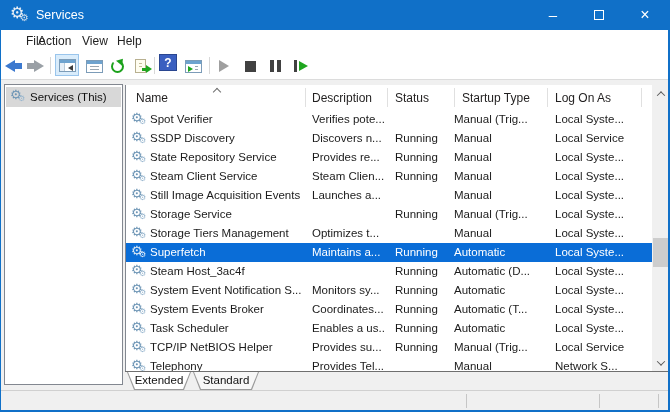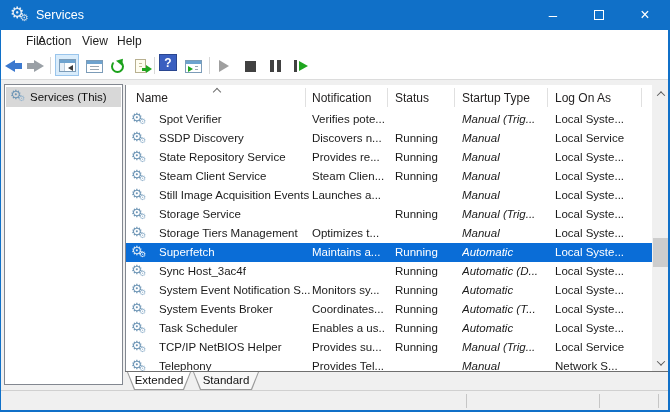--- a/index.html
+++ b/index.html
@@ -73,24 +73,24 @@
   .hdiv { position:absolute; top:3px; width:1px; height:19px; background:#e0e0e0; }
   .sort-chev { position:absolute; left:88px; top:4px; width:6px; height:6px; border-left:1px solid #6e6e6e; border-top:1px solid #6e6e6e; transform:rotate(45deg); }
   .rows { position:absolute; left:0; top:25px; width:526px; height:261px; overflow:hidden; }
   .row { position:absolute; left:0; width:526px; height:19px; }
   .row.selected { background:var(--sel); }
   .row.selected .cell { color:#fff; }
   .row.selected .gear .g1 { color:#d9e7f4; }
   .row.selected .gear .g2 { color:#eaf2f9; }
   .row .gear { position:absolute; left:3px; top:1px; }
   .cell { position:absolute; top:0; height:19px; line-height:19px; font-size:11.5px; color:#1b1b1b; white-space:nowrap; overflow:hidden; }
-  .c-name   { left:24px;  width:152px;margin-left:9px; }
+  .c-name   { left:24px;  width:152px; }
   .c-desc   { left:186px; width:73px; }
   .c-status { left:269px; width:57px; }
-  .c-startup{ left:336px; width:83px;font-style:italic; }
+  .c-startup{ left:328px; width:83px; }
   .c-logon  { left:429px; width:92px; }
 
   
   .vscroll { position:absolute; right:0; top:0; width:17px; height:286px; background:#f0f0f0; }
   .sb-btn { position:absolute; left:0; width:17px; height:17px; display:flex; align-items:center; justify-content:center; }
   .chev-up { width:6px; height:6px; border-left:1.3px solid #5a5a5a; border-top:1.3px solid #5a5a5a; transform:rotate(45deg) translate(1px,1px); }
   .chev-down { width:6px; height:6px; border-right:1.3px solid #5a5a5a; border-bottom:1.3px solid #5a5a5a; transform:rotate(45deg) translate(-1px,-1px); }
   .sb-thumb { position:absolute; left:1px; top:153px; width:15px; height:29px; background:#cdcdcd; }
 
   
@@ -204,21 +204,21 @@
           <span class="g2 gear-glyph">⚙</span>
       </span>
       <span class="tree-label">Services (This)</span>
     </div>
   </div>
 
   <div class="list-pane">
     <div class="list-header">
       <span class="sort-chev"></span>
       <span class="hcell" style="left:10px">Name</span>
-      <span class="hcell" style="left:186px">Notification</span>
+      <span class="hcell" style="left:186px">Description</span>
       <span class="hcell" style="left:269px">Status</span>
       <span class="hcell" style="left:336px">Startup Type</span>
       <span class="hcell" style="left:429px">Log On As</span>
       <span class="hdiv" style="left:179px"></span>
       <span class="hdiv" style="left:261px"></span>
       <span class="hdiv" style="left:328px"></span>
       <span class="hdiv" style="left:421px"></span>
       <span class="hdiv" style="left:515px"></span>
     </div>
 
@@ -308,21 +308,21 @@
     <span class="cell c-desc">Maintains a...</span>
     <span class="cell c-status">Running</span>
     <span class="cell c-startup">Automatic</span>
     <span class="cell c-logon">Local Syste...</span>
   </div>
         <div class="row" style="top: 152px;">
     <span class="gear">
       <span class="g1 gear-glyph">⚙</span>
             <span class="g2 gear-glyph">⚙</span>
     </span>
-    <span class="cell c-name">Sync Host_3ac4f</span>
+    <span class="cell c-name">Steam Host_3ac4f</span>
     <span class="cell c-status">Running</span>
     <span class="cell c-startup">Automatic (D...</span>
     <span class="cell c-logon">Local Syste...</span>
   </div>
         <div class="row" style="top: 171px;">
     <span class="gear">
       <span class="g1 gear-glyph">⚙</span>
             <span class="g2 gear-glyph">⚙</span>
     </span>
     <span class="cell c-name">System Event Notification S...</span>

